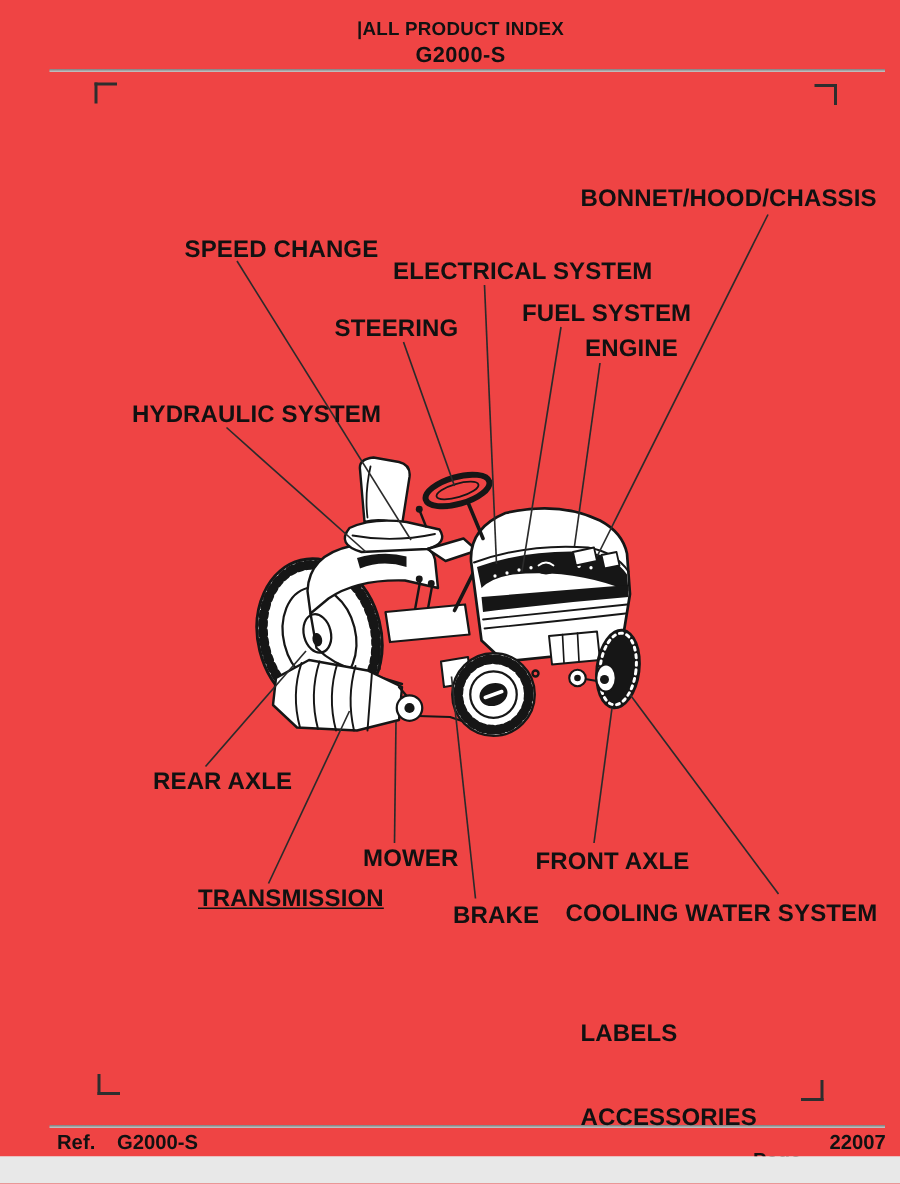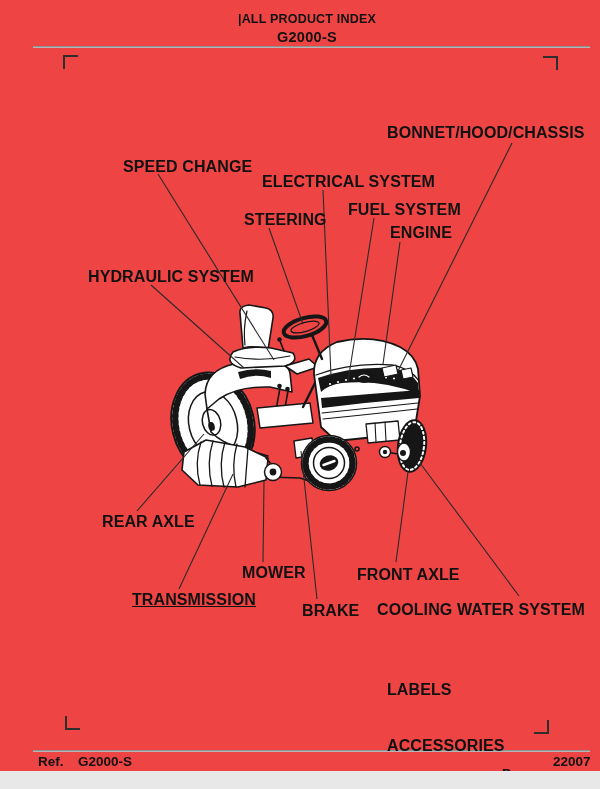--- a/index.html
+++ b/index.html
@@ -157,21 +157,21 @@
         <line x1="179" y1="589" x2="233" y2="474" stroke="#2b2b2b" stroke-width="1.1"></line>
         <line x1="317" y1="599" x2="301" y2="451" stroke="#2b2b2b" stroke-width="1.1"></line>
         <line x1="519" y1="596" x2="420" y2="463" stroke="#2b2b2b" stroke-width="1.1"></line>
       </g>
   </svg>
 
   <div id="label-layer">
       <div class="sys-label" style="left: 110px; top: 161px; margin-left: 13px;">SPEED CHANGE</div>
       <div class="sys-label" style="left: 387px; top: 127px;">BONNET/HOOD/CHASSIS</div>
       <div class="sys-label" style="left: 262px; top: 176px;">ELECTRICAL SYSTEM</div>
-      <div class="sys-label" style="left: 244px; top: 214px;">STEERING</div>
+      <div class="sys-label" style="left: 223px; top: 214px;">STEERING</div>
       <div class="sys-label" style="left: 348px; top: 204px;">FUEL SYSTEM</div>
       <div class="sys-label" style="left: 390px; top: 227px;">ENGINE</div>
       <div class="sys-label" style="left: 88px; top: 271px;">HYDRAULIC SYSTEM</div>
       <div class="sys-label" style="left: 102px; top: 516px;">REAR AXLE</div>
       <div class="sys-label" style="left: 242px; top: 567px;">MOWER</div>
       <div class="sys-label" style="left: 357px; top: 569px;">FRONT AXLE</div>
       <div class="sys-label" style="left: 132px; top: 594px; text-decoration: underline;">TRANSMISSION</div>
       <div class="sys-label" style="left: 302px; top: 605px;">BRAKE</div>
       <div class="sys-label" style="left: 377px; top: 604px; text-align: center;">COOLING WATER SYSTEM</div>
       <div class="sys-label" style="left: 387px; top: 684px;">LABELS</div>

